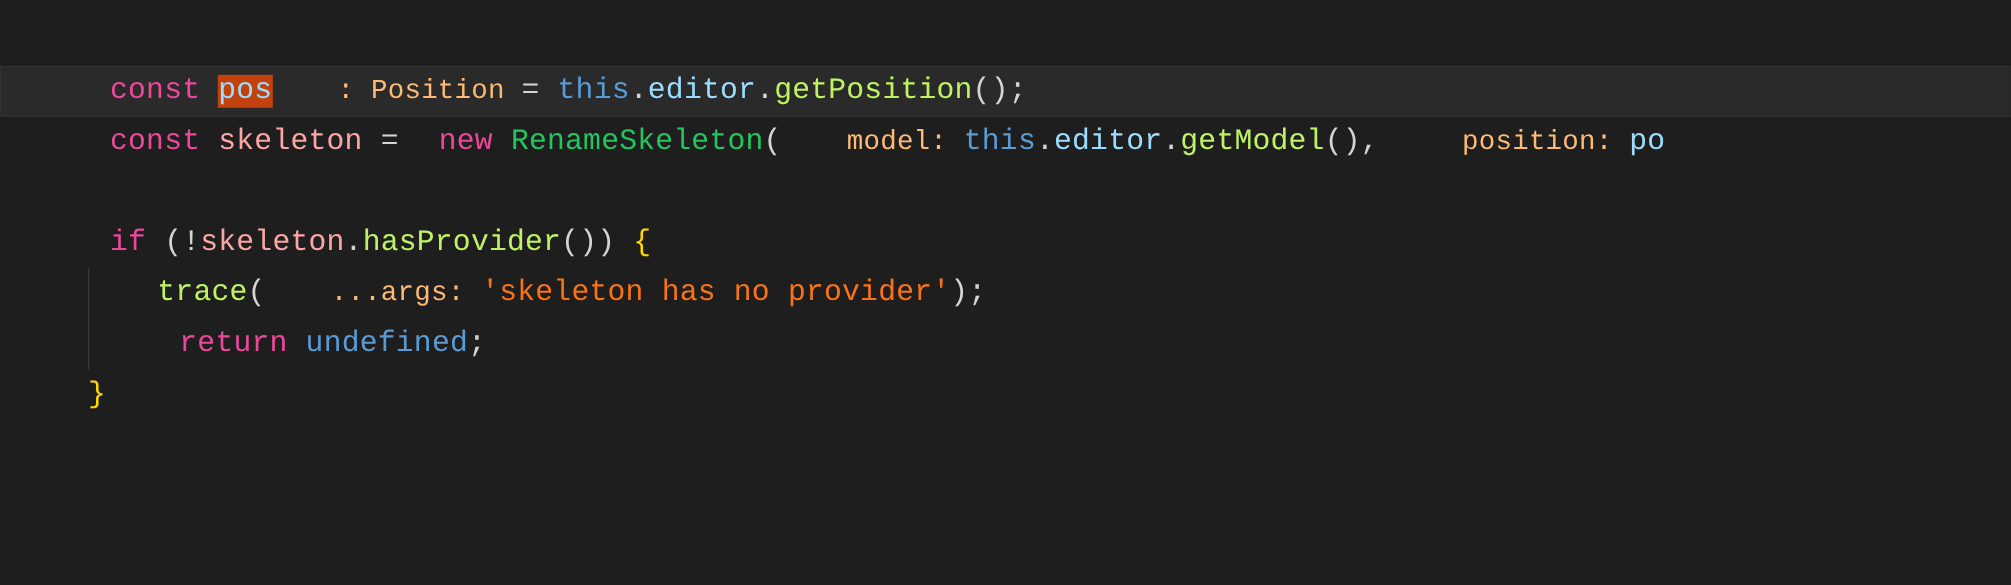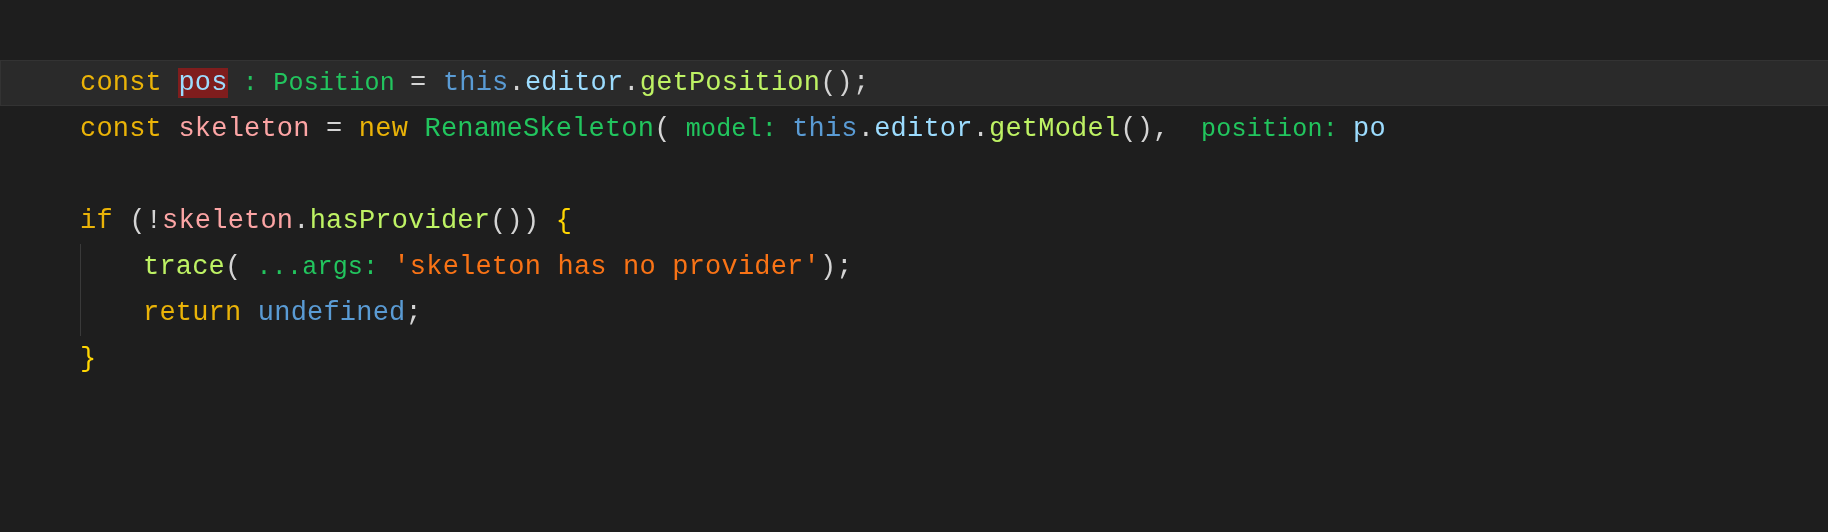--- a/index.html
+++ b/index.html
@@ -35,31 +35,31 @@
   }
   .indent-guide {
     border-left: 1px solid #3a3a3a;
     display: inline-block;
     height: 46px;
     vertical-align: top;
     box-sizing: border-box;
     width: 63px;
   }
   
-  .kw   { color: #eab308; }           
+  .kw   { color: #ec4899; margin-left: 20px; }           
   .var  { color: #9cdcfe; }           
   .varp { color: #fca5a5; }           
   .type { color: #22c55e; margin-top: 40px; }           
   .this { color: #5a9bd4; }
   .prop { color: #9cdcfe; }
   .call { color: #bef264; }           
   .punc { color: #d4d4d4; }
   .paren{ color: #d4d4d4; }
   .brace{ color: #ffd602; }
   .str  { color: #f97316; }
-  .hint { color: #22c55e; font-style: normal; }
-  .sel  { background: #7f1d1d; }
+  .hint { color: #fdba74; font-style: normal; padding-left: 44px; }
+  .sel  { background: #c2410c; }
   .undef{ color: #5a9bd4; margin-top: 32px; }
 </style>
 </head>
 <body>
 
 <div class="editor" id="editor"><div class="line current"><span class="kw">const </span><span class="var sel">pos</span><span class="hint" style="font-size: 25px;"> : Position </span><span class="punc">= </span><span class="this">this</span><span class="punc">.</span><span class="prop">editor</span><span class="punc">.</span><span class="call">getPosition</span><span class="paren">()</span><span class="punc">;</span></div><div class="line"><span class="kw">const </span><span class="varp">skeleton </span><span class="punc">= </span><span class="kw">new </span><span class="type">RenameSkeleton</span><span class="paren">(</span><span class="hint" style="font-size: 25px;"> model: </span><span class="this">this</span><span class="punc">.</span><span class="prop">editor</span><span class="punc">.</span><span class="call">getModel</span><span class="paren">()</span><span class="punc">, </span><span class="hint" style="font-size: 25px;"> position: </span><span class="prop">po</span></div><div class="line"></div><div class="line"><span class="kw">if </span><span class="paren">(</span><span class="punc">!</span><span class="varp">skeleton</span><span class="punc">.</span><span class="call">hasProvider</span><span class="paren">()</span><span class="paren">)</span><span class="punc"> </span><span class="brace">{</span></div><div class="line"><span class="indent-guide"></span><span class="call">trace</span><span class="paren">(</span><span class="hint" style="font-size: 25px;"> ...args: </span><span class="str">'skeleton has no provider'</span><span class="paren">)</span><span class="punc">;</span></div><div class="line"><span class="indent-guide"></span><span class="kw">return </span><span class="undef">undefined</span><span class="punc">;</span></div><div class="line"><span class="brace">}</span></div></div>
 
 </body></html>

